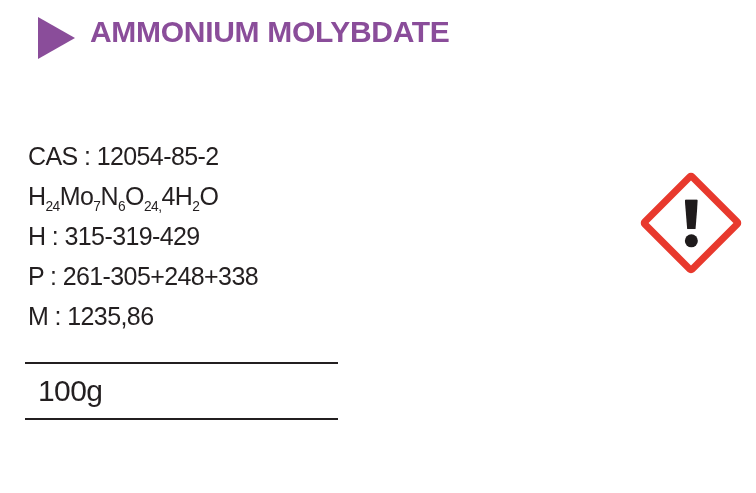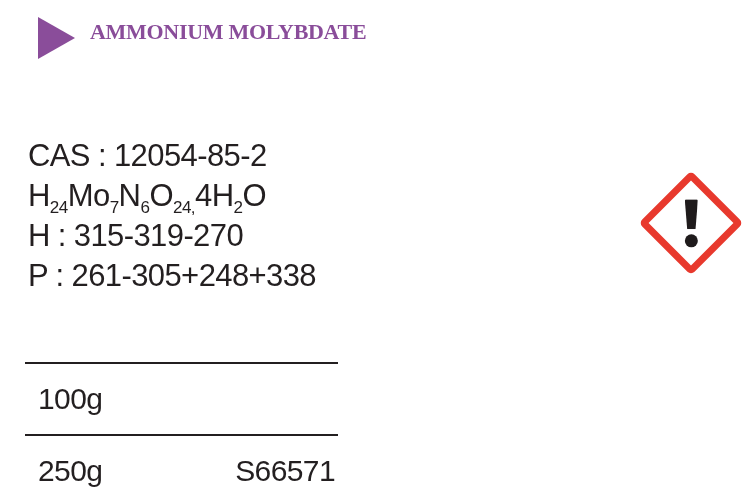--- a/index.html
+++ b/index.html
@@ -31,34 +31,33 @@
     border-left: 37px solid var(--accent);
     border-top: 21px solid transparent;
     border-bottom: 21px solid transparent;
   }
   .title {
     position: absolute;
     left: 90px;
     top: 12px;
     color: var(--accent);
     font-weight: bold;
-    font-size: 22px;
+    font-size: 30px;
     line-height: 40px;
     letter-spacing: -0.3px;
     white-space: nowrap;
-    font-family: Liberation Serif, serif;
   }
   .title .line2 { display: block; padding-left: 9px; }
 
   
   .details {
     position: absolute;
     left: 28px;
     top: 136px;
-    font-size: 31px;
+    font-size: 25px;
     line-height: 40px;
     letter-spacing: -0.6px;
     color: var(--ink);
     white-space: nowrap;
   }
   .details .line { display: block; height: 40px; }
   .formula-line sub,
   .formula-line .sub {
     font-size: 0.55em;
     vertical-align: -0.42em;
@@ -71,21 +70,21 @@
     position: absolute;
     left: 25px;
     top: 362px;
     width: 313px;
     border-top: 2px solid var(--ink);
   }
   .product-row {
     display: flex;
     align-items: center;
     justify-content: space-between;
-    height: 72px;
+    height: 56px;
     padding: 0 3px 0 13px;
     font-size: 30px;
     letter-spacing: -0.6px;
     border-bottom: 2px solid var(--ink);
   }
 
   
   .ghs-diamond {
     position: absolute;
     left: 654px;
@@ -126,31 +125,28 @@
 <div class="frame">
 
   <span class="bullet-triangle"></span>
   <h1 class="title">
     <span class="line1">AMMONIUM MOLYBDATE</span>
   </h1>
 
   <div class="details">
     <span class="line">CAS : 12054-85-2</span>
     <span class="line formula-line"><span>H</span><span class="sub">24</span><span>Mo</span><span class="sub">7</span><span>N</span><span class="sub">6</span><span>O</span><span class="sub">24,</span><span>4H</span><span class="sub">2</span><span>O</span></span>
-    <span class="line">H : 315-319-270</span>
+    <span class="line">H : 315-319-429</span>
     <span class="line">P : 261-305+248+338</span>
+    <span class="line">M : 1235,86</span>
   </div>
 
   <div class="products-table">
       <div class="product-row">
         <span>100g</span>
-      </div>
-      <div class="product-row">
-        <span>250g</span>
-        <span>S66571</span>
       </div>
     </div>
 
   <div class="ghs-diamond">
     <div class="ghs-inner">
       <span class="excl-bar"></span>
       <span class="excl-dot"></span>
     </div>
   </div>
 

